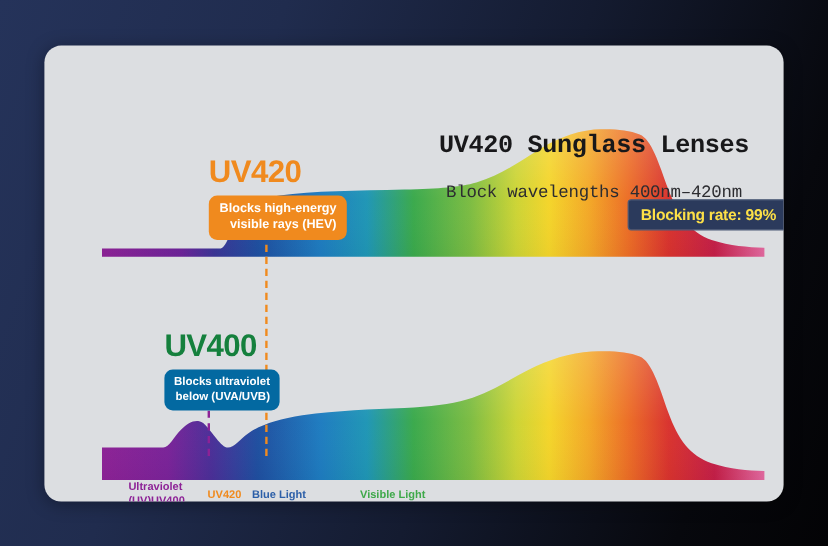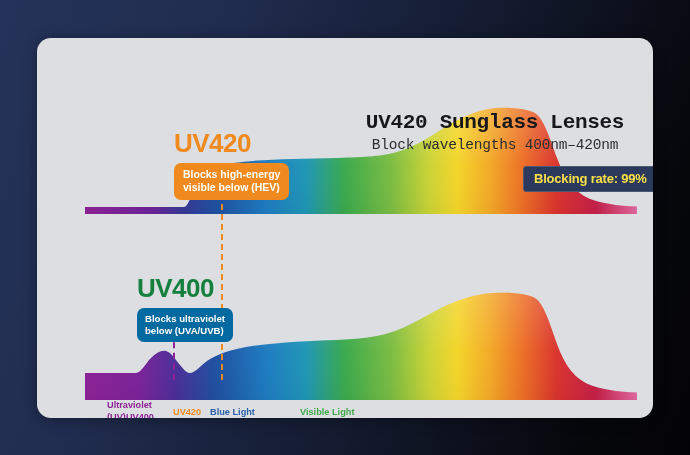--- a/index.html
+++ b/index.html
@@ -24,21 +24,21 @@
   #chart-bottom { top:190px; height:190px; }
   .chart svg { display:block; width:616px; height:190px; }
 
   
   .head { position:absolute; text-align:center; width:330px; }
   .head .title {
     font-size:21px; font-weight:bold; color:#18181a;
     letter-spacing:-0.3px; white-space:nowrap;
   }
   .head .sub {
-    font-size:14.5px; color:#2c2c30; margin-top:3px;
+    font-size:14.5px; color:#2c2c30; margin-top:19px;
     letter-spacing:-0.2px; white-space:nowrap;
   }
   #head-top { left:293px; top:73px;font-family:Liberation Mono, monospace; }
   #head-bottom { left:293px; top:237px; }
 
   #badge {
     position:absolute; left:486px; top:128px;
     background:#2b3a5c; color:#fde047;
     font-size:13px; font-weight:bold;
     padding:4px 10px 5px 10px;
@@ -53,21 +53,21 @@
   .callout .big {
     font-size:26px; font-weight:bold; letter-spacing:-0.5px;
     line-height:1; white-space:nowrap;
   }
   .callout .pill {
     margin-top:7px;
     border-radius:7px;
     color:#ffffff;
     font-size:10.5px; font-weight:bold;
     line-height:1.22;
-    text-align:left;
+    text-align:right;
     padding:5px 9px 6px 9px;
     white-space:nowrap;
   }
   #callout-uv420 { left:137px; top:92px; }
   #callout-uv420 .big  { color:#f08a1e; }
   #callout-uv420 .pill { background:#f08a1e; }
   #callout-uv400 { left:100px; top:237px; }
   #callout-uv400 .big  { color:#15803d; }
   #callout-uv400 .pill { background:#0369a1; font-size:9.6px; padding:5px 8px 6px 8px; }
 
@@ -212,21 +212,21 @@
     <div class="head" id="head-top">
       <div class="title">UV420 Sunglass Lenses</div>
       <div class="sub">Block wavelengths 400nm–420nm</div>
     </div>
     <div id="badge">Blocking rate: 99%</div>
 
     <div class="callout" id="callout-uv420">
       <div class="big">UV420</div>
       <div class="pill">
         <div>Blocks high-energy</div>
-        <div>visible below (HEV)</div>
+        <div>visible rays (HEV)</div>
       </div>
     </div>
 
 
     <div class="callout" id="callout-uv400">
       <div class="big">UV400</div>
       <div class="pill">
         <div>Blocks ultraviolet</div>
         <div>below (UVA/UVB)</div>
       </div>

